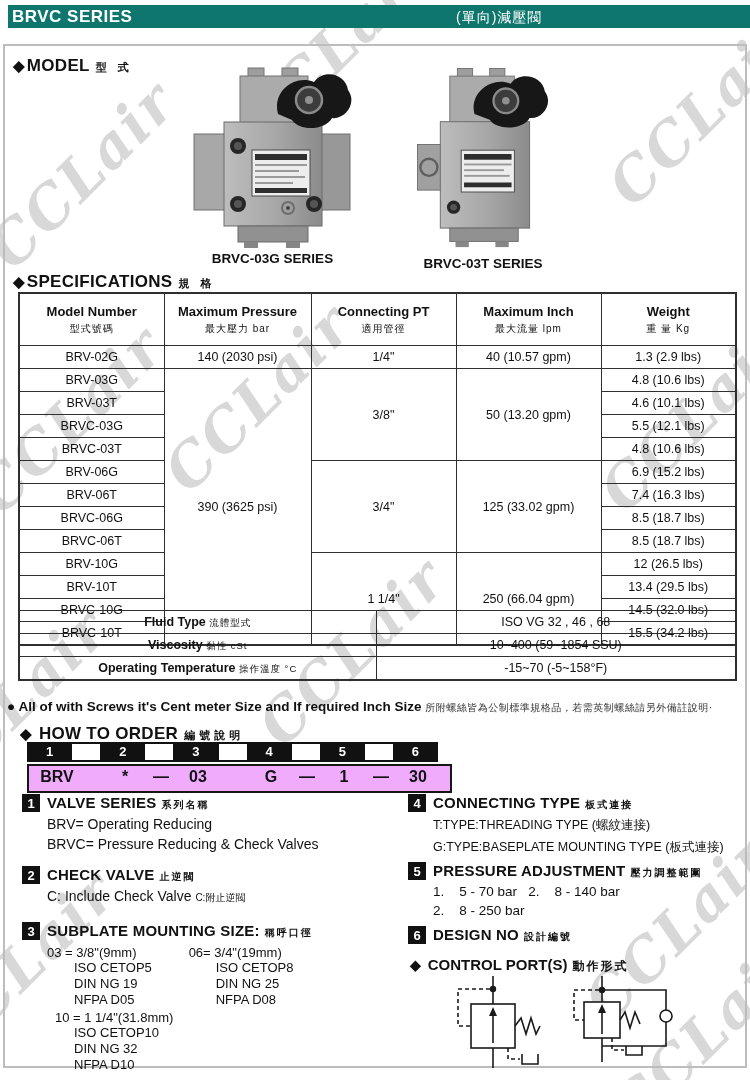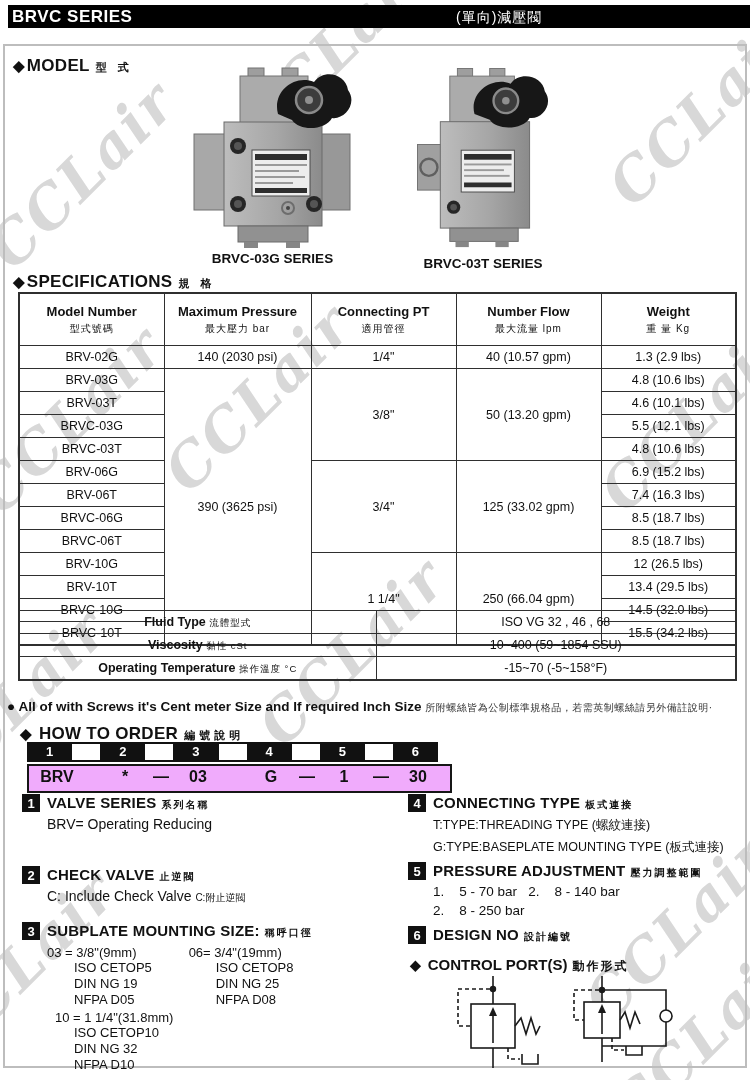--- a/index.html
+++ b/index.html
@@ -9,21 +9,21 @@
   }
   
   .wm{
     position:absolute;z-index:0;color:#cbcbcb;opacity:.75;
     font-family:"DejaVu Serif",serif;font-weight:bold;font-style:italic;
     font-size:58px;transform:translate(-50%,-50%) rotate(-45deg);
     white-space:nowrap;pointer-events:none;letter-spacing:2px;
   }
   .layer{position:absolute;z-index:1;}
   
-  .topbar{left:8px;top:5px;width:742px;height:23px;background:#000000;}
+  .topbar{left:8px;top:5px;width:742px;height:23px;background:#0f766e;}
   .topbar .ttl{position:absolute;left:4px;top:2px;color:#fff;font-size:17px;font-weight:bold;letter-spacing:.5px;}
   .topbar .sub{position:absolute;left:448px;top:4px;color:#fff;font-size:14px;}
   
   .frame{left:3px;top:44px;width:740px;height:1020px;border:2px solid #bdbdbd;background:transparent;}
   
   .h1{position:absolute;font-size:17px;font-weight:bold;letter-spacing:.3px;}
   .h1 .dia{font-size:15px;margin-right:2px;}
   .h1 .cjk{font-size:11px;font-weight:bold;margin-left:6px;letter-spacing:4px;}
   
   .valve-wrap{position:absolute;}
@@ -180,21 +180,21 @@
         </th>
     <th>
           <div class="th-en">Maximum Pressure</div>
           <div class="th-cjk">最大壓力  bar</div>
         </th>
     <th>
           <div class="th-en">Connecting PT</div>
           <div class="th-cjk">適用管徑</div>
         </th>
     <th>
-          <div class="th-en">Number Flow</div>
+          <div class="th-en">Maximum Inch</div>
           <div class="th-cjk">最大流量  lpm</div>
         </th>
     <th>
           <div class="th-en">Weight</div>
           <div class="th-cjk">重 量 Kg</div>
         </th>
   </tr>
   <tr>
     <td>BRV-02G</td>
         <td>140 (2030 psi)</td>
@@ -316,20 +316,21 @@
   <span style="left:352px">—</span>
   <span style="left:389px">30</span>
 </div>
 
 <div class="layer sec" style="left:22px;top:794px;width:380px">
   <div class="shead">
       <span class="numbox">1</span>
     <span class="stitle"><span>VALVE SERIES</span><span class="cjk">系列名稱</span></span>
     </div>
   <div class="sline">BRV= Operating Reducing</div>
+  <div class="sline">BRVC= Pressure Reducing &amp; Check Valves</div>
 </div>
 
 <div class="layer sec" style="left:22px;top:866px;width:380px">
   <div class="shead">
       <span class="numbox">2</span>
     <span class="stitle"><span>CHECK VALVE</span><span class="cjk">止逆閥</span></span>
     </div>
   <div class="sline"><span>C: Include Check Valve</span> <span class="cjk" style="font-size:10px">C:附止逆閥</span></div>
 </div>
 

